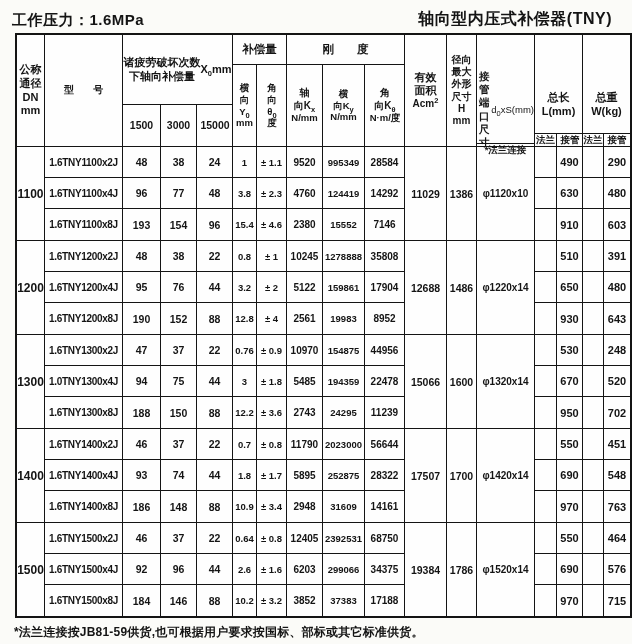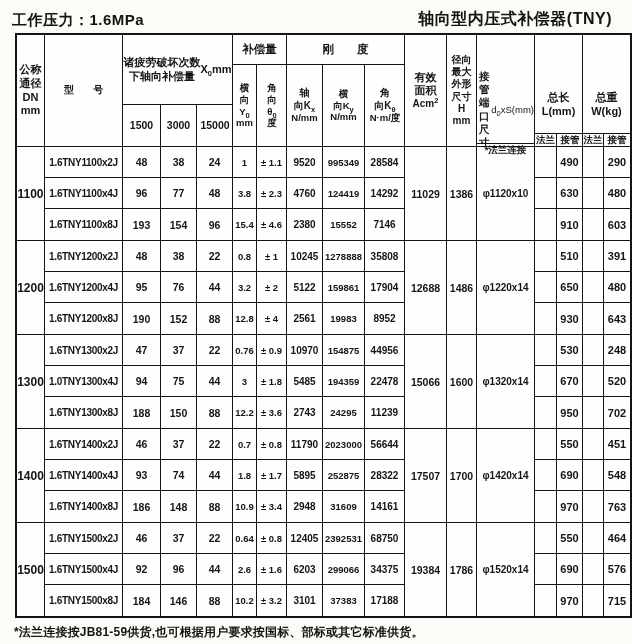--- a/index.html
+++ b/index.html
@@ -464,21 +464,21 @@
               <div class="bc w-ky">299066</div>
               <div class="bc w-kt">34375</div>
             </div>
             <div class="brow">
               <div class="bc w-model">1.6TNY1500x8J</div>
               <div class="bc w-x1">184</div>
               <div class="bc w-x2">146</div>
               <div class="bc w-x3">88</div>
               <div class="bc w-y">10.2</div>
               <div class="bc w-t">± 3.2</div>
-              <div class="bc w-kx">3101</div>
+              <div class="bc w-kx">3852</div>
               <div class="bc w-ky">37383</div>
               <div class="bc w-kt">17188</div>
             </div>
           </div>
           <div class="bc w-a mcell">19384</div>
           <div class="bc w-h mcell">1786</div>
           <div class="bc w-p mcell">φ1520x14</div>
           <div class="stack rstack">
             <div class="brow">
               <div class="bc w-lf"></div>

